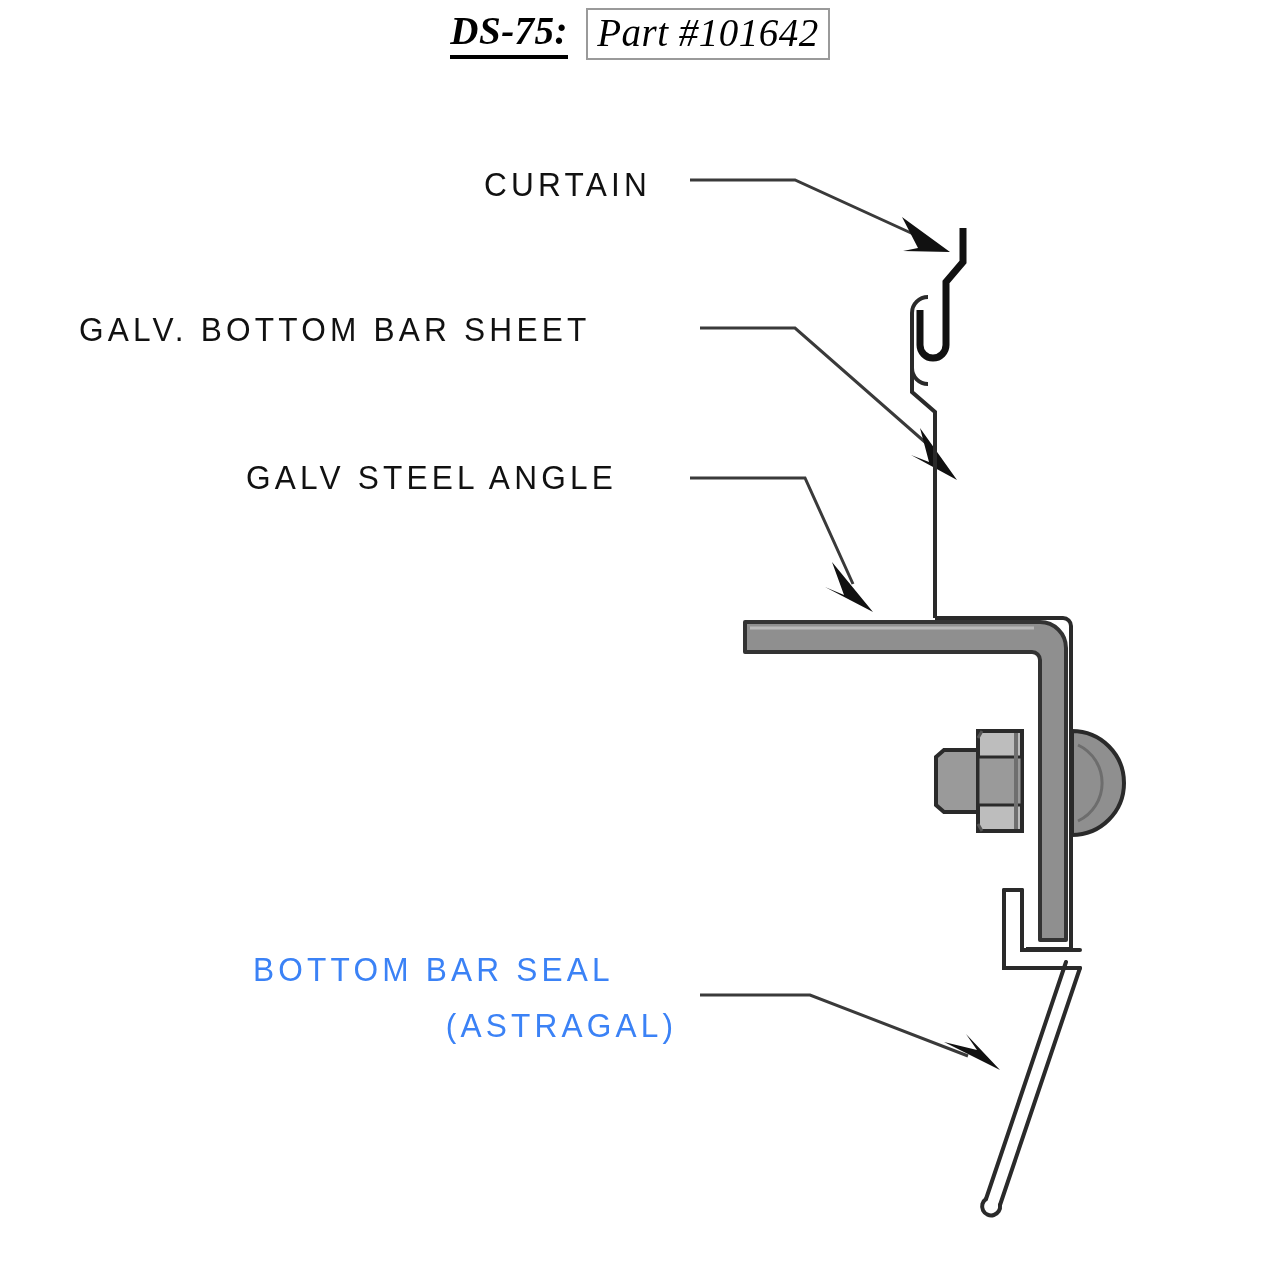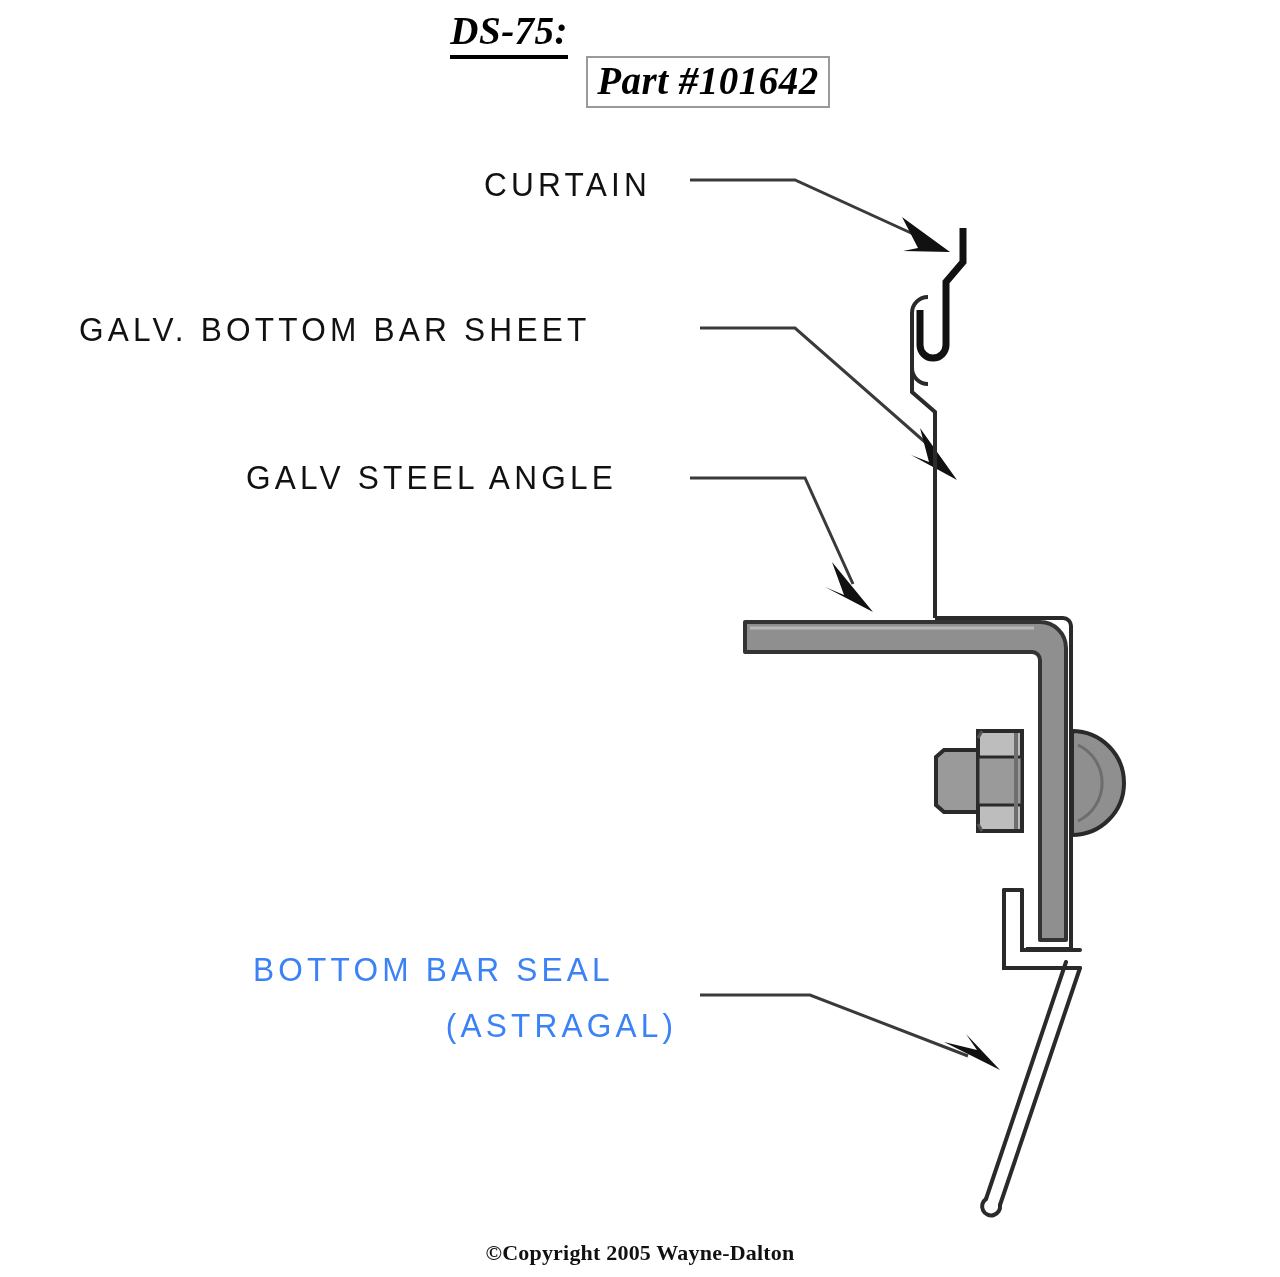--- a/index.html
+++ b/index.html
@@ -42,29 +42,28 @@
     font-style: italic;
     font-size: 39px;
     letter-spacing: 0.5px;
     line-height: 46px;
     border-bottom: 4px solid #000;
     padding-bottom: 1px;
     white-space: nowrap;
   }
   .title-part {
     font-family: "Liberation Serif", serif;
-    font-weight: bold;
+    font-weight: normal;
     font-style: italic;
     font-size: 39px;
     letter-spacing: 0.5px;
     line-height: 44px;
     border: 2px solid #9a9a9a;
     padding: 1px 9px 3px 9px;
     white-space: nowrap;
-    margin-top: 48px;
   }
 
   
   .callout {
     position: absolute;
     font-family: "Liberation Sans", sans-serif;
     font-size: 34px;
     letter-spacing: 4.5px;
     line-height: 42px;
     white-space: nowrap;
@@ -245,15 +244,14 @@
 
       <path d="M 1080,968 L 1000,1205"></path>
 
       <path d="M 1066,962 L 986,1199"></path>
 
       <path d="M 986,1199 A 9,9 0 1 0 1000,1205"></path>
     </g>
 
   </svg>
 
-  <div class="footer">©Copyright 2005 Wayne-Dalton</div>
 
 </div>
 
 </body></html>

